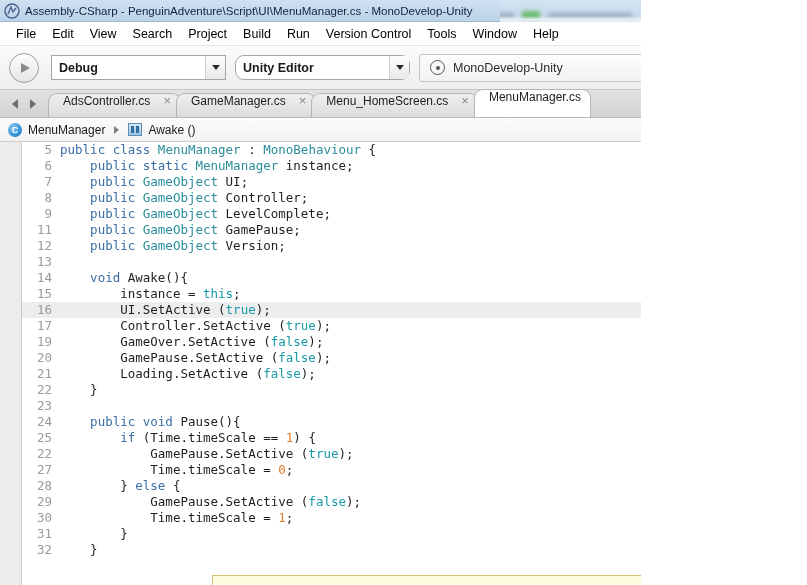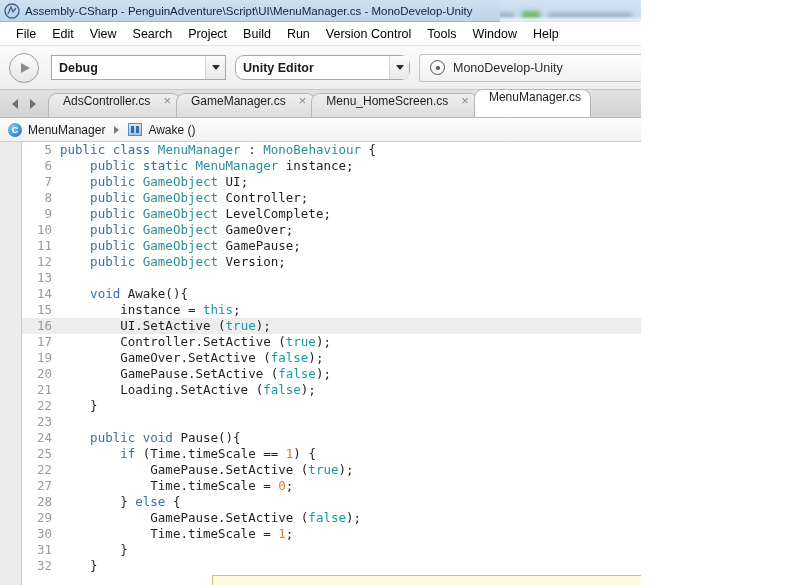--- a/index.html
+++ b/index.html
@@ -474,21 +474,20 @@
   </div>
 
   <div class="editor">
     <div class="fold-margin"></div>
     <div class="code-area" id="code-area">
         <div class="code-line"><span class="lineno">5</span><span class="codetext"><span class="kw">public</span><span class="pln"> </span><span class="kw">class</span><span class="pln"> </span><span class="type">MenuManager</span><span class="pln"> : </span><span class="type">MonoBehaviour</span><span class="pln"> {</span></span></div>
         <div class="code-line"><span class="lineno">6</span><span class="codetext"><span class="pln">    </span><span class="kw">public</span><span class="pln"> </span><span class="kw">static</span><span class="pln"> </span><span class="type">MenuManager</span><span class="pln"> instance;</span></span></div>
         <div class="code-line"><span class="lineno">7</span><span class="codetext"><span class="pln">    </span><span class="kw">public</span><span class="pln"> </span><span class="type">GameObject</span><span class="pln"> UI;</span></span></div>
         <div class="code-line"><span class="lineno">8</span><span class="codetext"><span class="pln">    </span><span class="kw">public</span><span class="pln"> </span><span class="type">GameObject</span><span class="pln"> Controller;</span></span></div>
         <div class="code-line"><span class="lineno">9</span><span class="codetext"><span class="pln">    </span><span class="kw">public</span><span class="pln"> </span><span class="type">GameObject</span><span class="pln"> LevelComplete;</span></span></div>
-        <div class="code-line"><span class="lineno">10</span><span class="codetext"><span class="pln">    </span><span class="kw">public</span><span class="pln"> </span><span class="type">GameObject</span><span class="pln"> GameOver;</span></span></div>
         <div class="code-line"><span class="lineno">11</span><span class="codetext"><span class="pln">    </span><span class="kw">public</span><span class="pln"> </span><span class="type">GameObject</span><span class="pln"> GamePause;</span></span></div>
         <div class="code-line"><span class="lineno">12</span><span class="codetext"><span class="pln">    </span><span class="kw">public</span><span class="pln"> </span><span class="type">GameObject</span><span class="pln"> Version;</span></span></div>
         <div class="code-line"><span class="lineno">13</span><span class="codetext"></span></div>
         <div class="code-line"><span class="lineno">14</span><span class="codetext"><span class="pln">    </span><span class="kw">void</span><span class="pln"> Awake(){</span></span></div>
         <div class="code-line"><span class="lineno">15</span><span class="codetext"><span class="pln">        instance = </span><span class="lit">this</span><span class="pln">;</span></span></div>
         <div class="code-line current"><span class="lineno">16</span><span class="codetext"><span class="pln">        UI.SetActive (</span><span class="lit">true</span><span class="pln">);</span></span></div>
         <div class="code-line"><span class="lineno">17</span><span class="codetext"><span class="pln">        Controller.SetActive (</span><span class="lit">true</span><span class="pln">);</span></span></div>
         <div class="code-line"><span class="lineno">19</span><span class="codetext"><span class="pln">        GameOver.SetActive (</span><span class="lit">false</span><span class="pln">);</span></span></div>
         <div class="code-line"><span class="lineno">20</span><span class="codetext"><span class="pln">        GamePause.SetActive (</span><span class="lit">false</span><span class="pln">);</span></span></div>
         <div class="code-line"><span class="lineno">21</span><span class="codetext"><span class="pln">        Loading.SetActive (</span><span class="lit">false</span><span class="pln">);</span></span></div>

